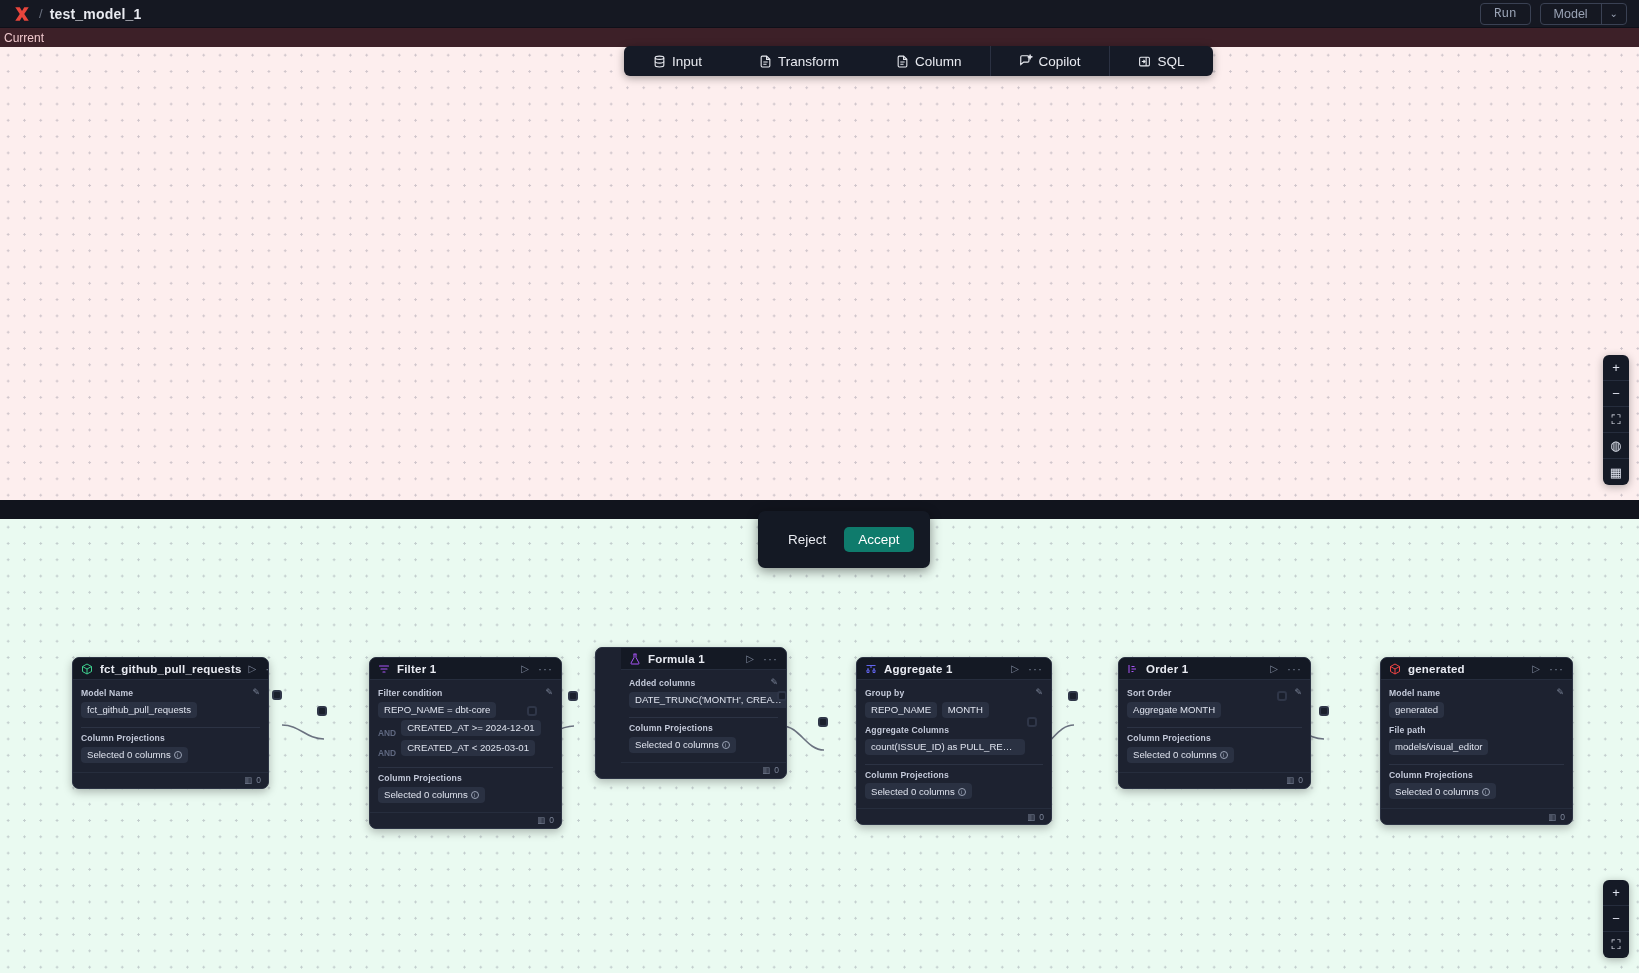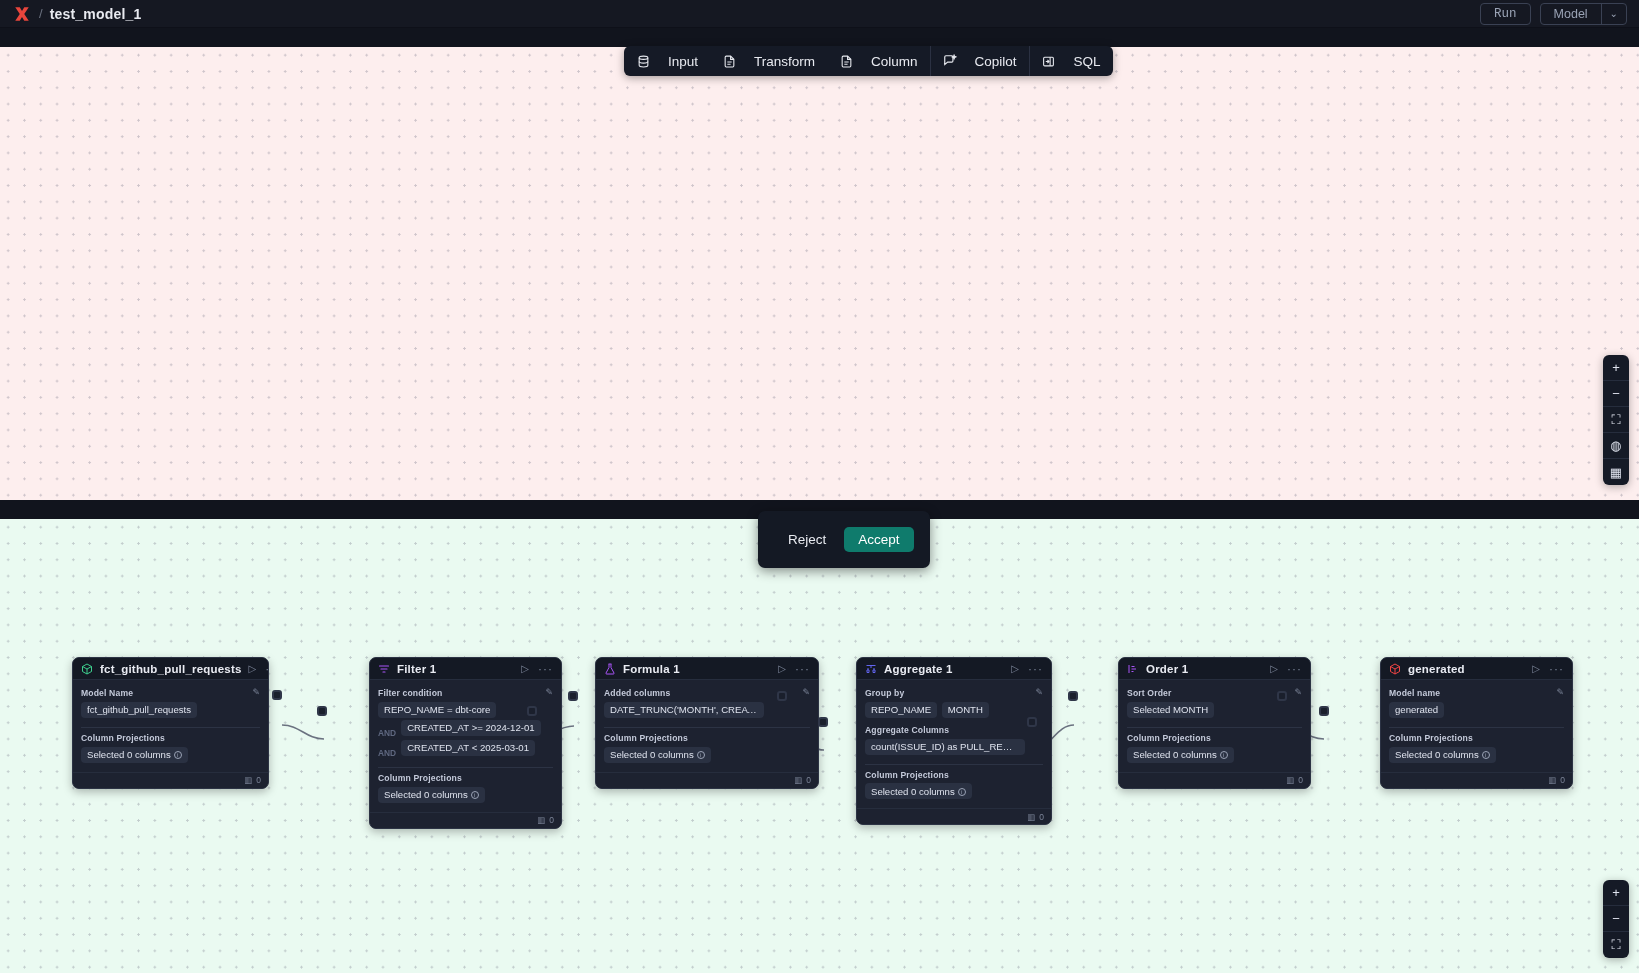--- a/index.html
+++ b/index.html
@@ -56,22 +56,22 @@
   }
 
   
   .toolbar {
     position: absolute; left: 624px; top: 46px; height: 30px;
     background: #151a26; border-radius: 6px;
     display: flex; align-items: center; z-index: 55;
     box-shadow: 0 2px 8px rgba(0,0,0,.35);
   }
   .tb-item {
-    display: flex; align-items: center; gap: 18px;
-    padding: 0 12px; height: 30px; color: #e8eaf0; font-size: 13.5px;
+    display: flex; align-items: center; gap: 6px;
+    padding: 0 28px; height: 30px; color: #e8eaf0; font-size: 13.5px;
     cursor: pointer;
   }
   .tb-item.sep-left { border-left: 1px solid #2b3142; }
   .tb-ico { display: inline-flex; width: 14px; height: 14px; align-items: center; justify-content: center; }
 
   
   .node {
     position: absolute; background: #1d2230; border: 1px solid #2c3344;
     border-radius: 7px; z-index: 20;
     box-shadow: 0 3px 10px rgba(0,0,0,.28);
@@ -155,20 +155,21 @@
     <span class="crumb-title">test_model_1</span>
     <div class="topbar-right">
       <button class="btn-run">Run</button>
       <div class="commit-group">
         <button class="btn-commit">Model</button>
         <button class="btn-commit-caret">⌄</button>
       </div>
     </div>
   </div>
 
+  <div class="pane-label current">Current</div>
   <div class="pane pane-top">
     <div class="dots"></div>
   </div>
 
   <div class="toolbar">
     <div class="tb-item">
       <span class="tb-ico">
         <svg width="13" height="13" viewBox="0 0 24 24" fill="none" stroke="#e8eaf0" stroke-width="2">
           <ellipse cx="12" cy="5" rx="8" ry="3"></ellipse>
             <path d="M4 5v14c0 1.7 3.6 3 8 3s8-1.3 8-3V5"></path>
@@ -305,21 +306,21 @@
         </div>
       </div>
       <div class="node-foot">
         <span>▥</span>
         <span>0</span>
       </div>
     </div>
     <div class="handle" style="left:527px; top:187px;"></div>
     <div class="handle" style="left:568px; top:172px;"></div>
 
-    <div class="node" style="left:595px; top:138px; width:224px;">
+    <div class="node" style="left:595px; top:128px; width:192px;padding-left:25px;">
       <div class="node-head">
         <span class="node-head-ico">
           <svg width="12" height="12" viewBox="0 0 24 24" fill="none" stroke="#a855f7" stroke-width="2">
             <path d="M9 2h6M10 2v7L4 20a1.5 1.5 0 0 0 1.3 2h13.4A1.5 1.5 0 0 0 20 20L14 9V2"></path>
           </svg>
         </span>
         <span class="node-title">Formula 1</span>
         <span class="node-head-actions">
           <span class="ico-run">▷</span>
           <span class="ico-more">···</span>
@@ -391,21 +392,21 @@
         <span class="node-title">Order 1</span>
         <span class="node-head-actions">
           <span class="ico-run">▷</span>
           <span class="ico-more">···</span>
         </span>
       </div>
       <div class="node-body">
         <div class="section">
           <div class="sec-label">Sort Order</div>
           <span class="pencil">✎</span>
-          <div class="pill">Selected MONTH</div>
+          <div class="pill">Aggregate MONTH</div>
         </div>
         <div class="section divided">
           <div class="sec-label">Column Projections</div>
           <div class="pill"><span>Selected 0 columns</span><span class="info-ico">i</span></div>
         </div>
       </div>
       <div class="node-foot">
         <span>▥</span>
         <span>0</span>
       </div>
@@ -425,20 +426,24 @@
         <span class="node-head-actions">
           <span class="ico-run">▷</span>
           <span class="ico-more">···</span>
         </span>
       </div>
       <div class="node-body">
         <div class="section">
           <div class="sec-label">Model name</div>
           <span class="pencil">✎</span>
           <div class="pill">generated</div>
+        </div>
+        <div class="section">
+          <div class="sec-label">File path</div>
+          <div class="pill">models/visual_editor</div>
         </div>
         <div class="section divided">
           <div class="sec-label">Column Projections</div>
           <div class="pill"><span>Selected 0 columns</span><span class="info-ico">i</span></div>
         </div>
       </div>
       <div class="node-foot">
         <span>▥</span>
         <span>0</span>
       </div>

